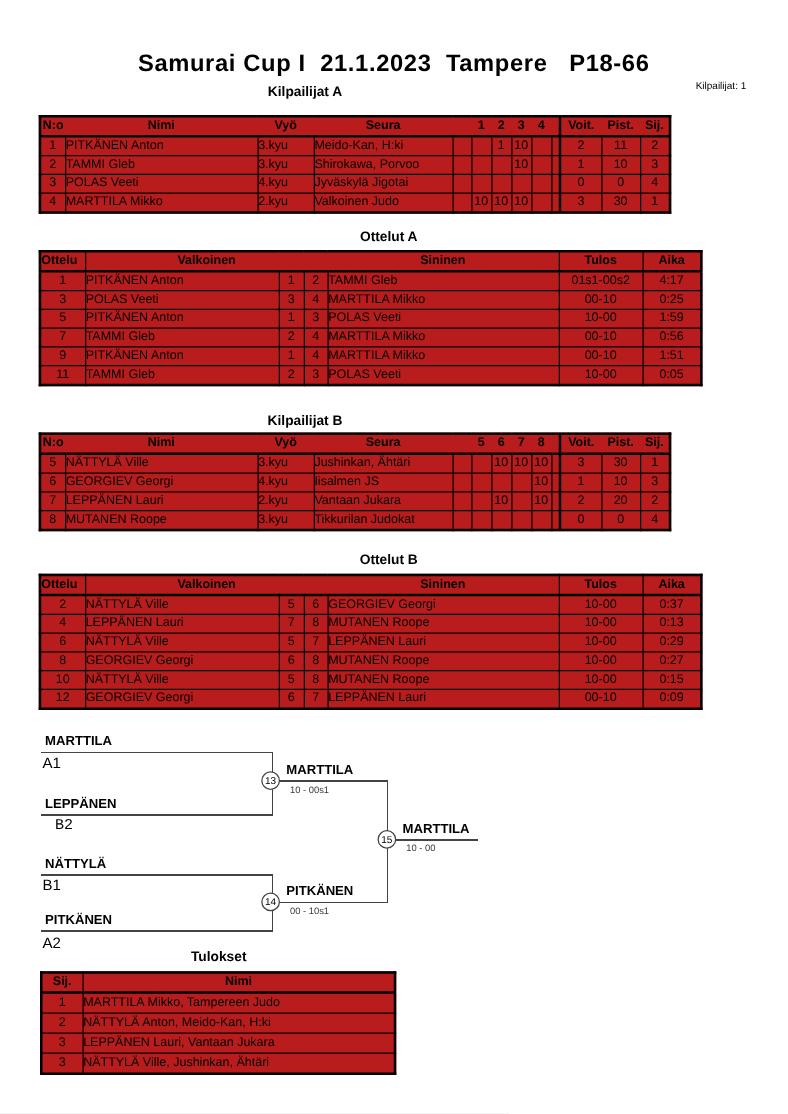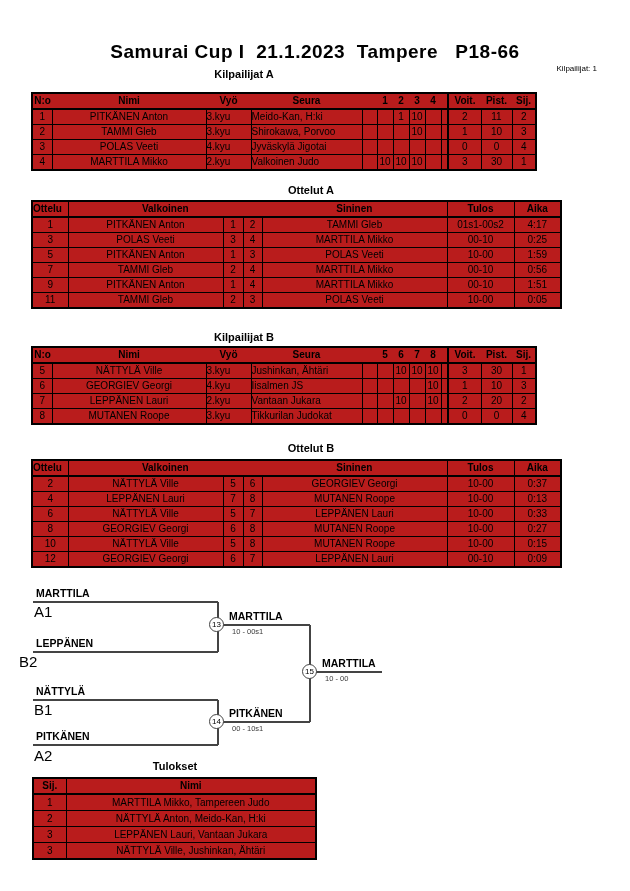--- a/index.html
+++ b/index.html
@@ -27,32 +27,32 @@
   }
   .tbl th, .tbl td {
     padding:0; height:14px; font-size:10px; line-height:12px;
     white-space:nowrap; overflow:hidden;
   }
   .tbl th { font-weight:bold; border-bottom:2px solid #000; }
   .tbl td { border-bottom:1px solid #000; }
   .results td { height:15px; }
   .c { text-align:center; }
   .l { text-align:left; }
-  .pad6 { padding-left:6px;text-align:center; }
+  .pad6 { padding-left:6px; }
   .pad5 { padding-left:5px; }
   .pad4 { padding-left:4px; }
   .pad2 { padding-left:2px; }
   .br { border-right:1px solid #000; }
   .bl { border-left:1px solid #000; }
   .thickL { border-left:2px solid #000 !important; }
 
   
   .bracket-svg { left:0; top:580px; }
   .b-name { font-weight:bold; font-size:10.5px; white-space:nowrap; }
-  .b-seed { font-size:15px; white-space:nowrap; }
+  .b-seed { font-size:12px; white-space:nowrap; }
   .b-score { font-size:7.5px; color:#3a3a3a; white-space:nowrap; }
   .match-circle {
     width:13px; height:13px; border:1px solid #444; border-radius:50%;
     background:#fff; font-size:8px; line-height:13px; text-align:center;
     font-weight:normal;
   }
 </style>
 </head>
 <body>
 
@@ -378,21 +378,21 @@
         <td class="c br">10-00</td>
         <td class="c">0:13</td>
       </tr>
         <tr>
         <td class="c br">6</td>
         <td class="l br pad6">NÄTTYLÄ Ville</td>
         <td class="c br">5</td>
         <td class="c br">7</td>
         <td class="l br pad6">LEPPÄNEN Lauri</td>
         <td class="c br">10-00</td>
-        <td class="c">0:33</td>
+        <td class="c">0:29</td>
       </tr>
         <tr>
         <td class="c br">8</td>
         <td class="l br pad6">GEORGIEV Georgi</td>
         <td class="c br">6</td>
         <td class="c br">8</td>
         <td class="l br pad6">MUTANEN Roope</td>
         <td class="c br">10-00</td>
         <td class="c">0:27</td>
       </tr>
@@ -428,21 +428,21 @@
       <path d="M218,120 V165"></path>
       <path d="M218,142 H310"></path>
       <path d="M310,45 V142"></path>
       <path d="M310,92 H382"></path>
     </g>
   </svg>
 
   <div class="abs b-name" style="left:36px; top:587px;">MARTTILA</div>
   <div class="abs b-seed" style="left:34px; top:603px;">A1</div>
   <div class="abs b-name" style="left:36px; top:637px;">LEPPÄNEN</div>
-  <div class="abs b-seed" style="left:19px; top:653px;">B2</div>
+  <div class="abs b-seed" style="left:44px; top:653px;font-family:Liberation Mono, monospace;">B2</div>
   <div class="abs b-name" style="left:36px; top:685px;">NÄTTYLÄ</div>
   <div class="abs b-seed" style="left:34px; top:701px;">B1</div>
   <div class="abs b-name" style="left:36px; top:730px;">PITKÄNEN</div>
   <div class="abs b-seed" style="left:34px; top:747px;">A2</div>
 
   <div class="abs match-circle" style="left:209px; top:617px;text-align:center;">13</div>
   <div class="abs b-name" style="left:229px; top:610px;">MARTTILA</div>
   <div class="abs b-score" style="left:232px; top:627px;">10 - 00s1</div>
 
   <div class="abs match-circle" style="left:209px; top:714px;">14</div>

